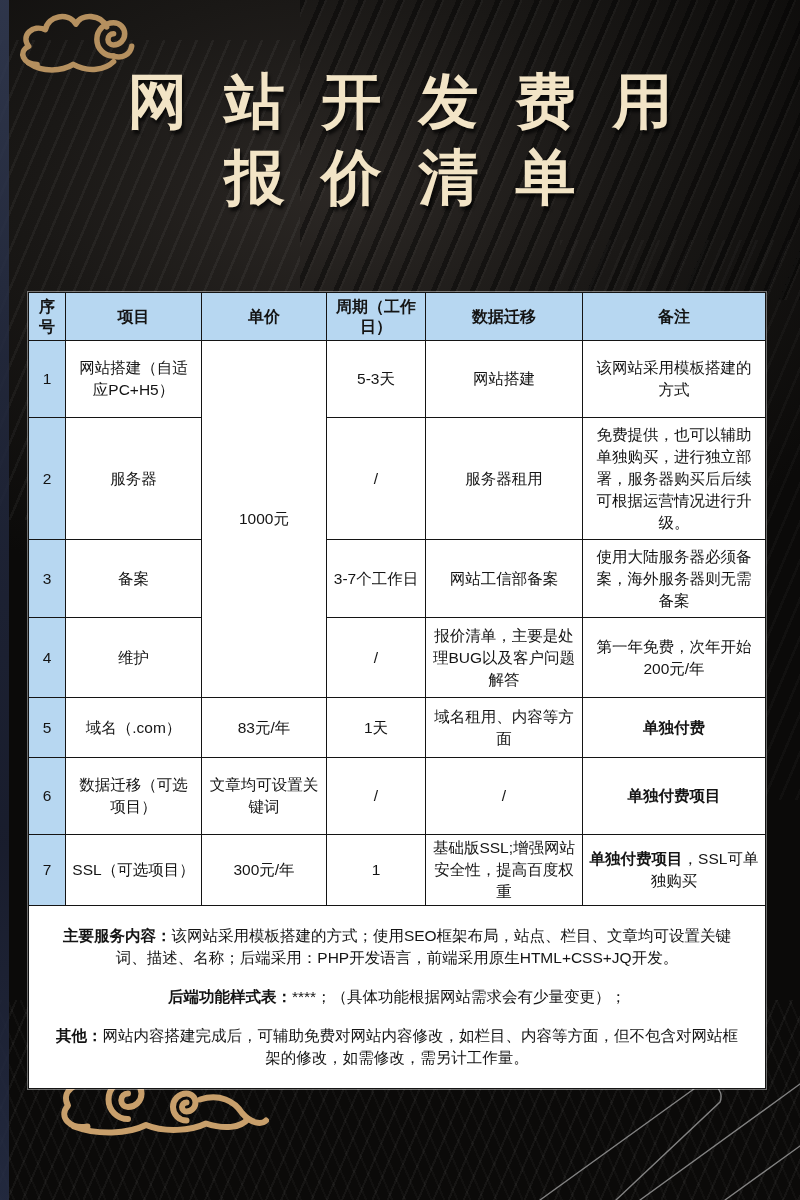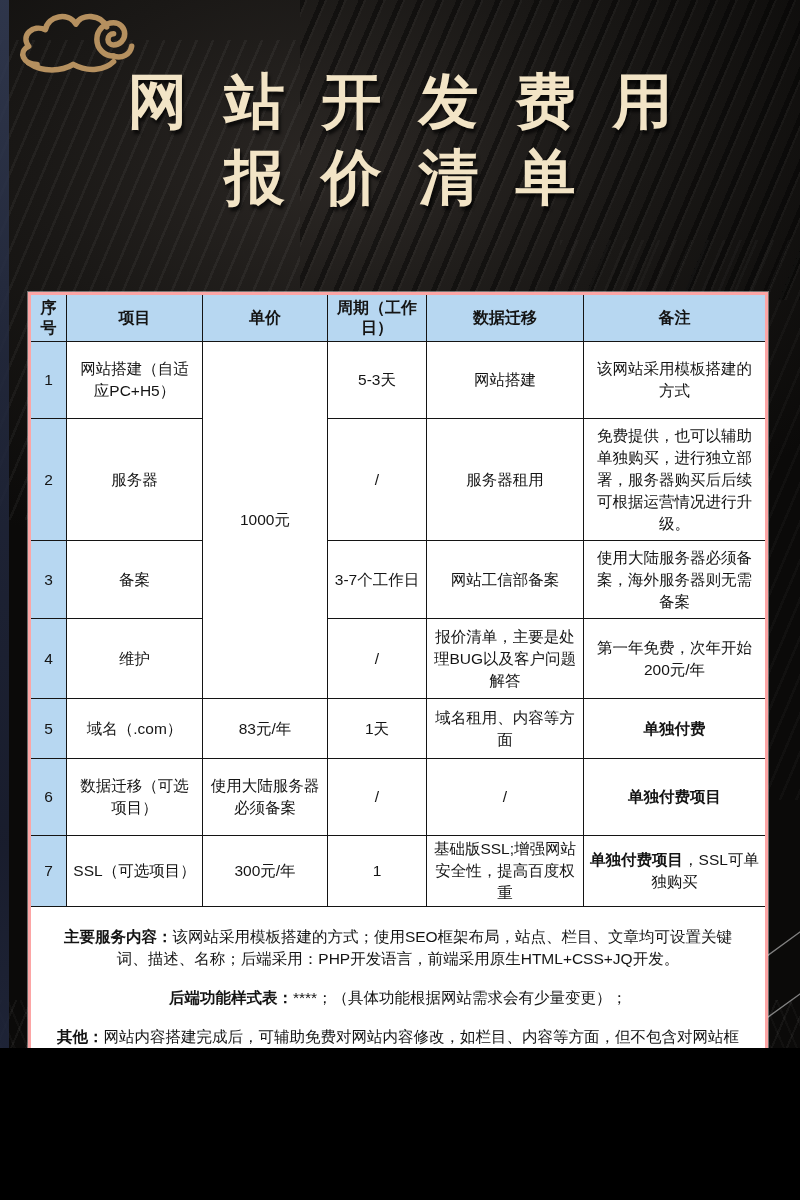--- a/index.html
+++ b/index.html
@@ -1,17 +1,17 @@
 <!DOCTYPE html>
 <html><head>
 <meta charset="utf-8">
 <style>
   html,body{margin:0;padding:0;background:#000;}
   .page{
-    position:relative;width:800px;height:1048px;overflow:hidden;
+    position:relative;width:800px;height:1200px;overflow:hidden;
     background:#737373;
     font-family:"Liberation Sans","DejaVu Sans",sans-serif;
   }
   
   .bg-base{
     position:absolute;inset:0;
     background:radial-gradient(ellipse 620px 420px at 42% 16%, #2b2724 0%, #1a1816 48%, #0b0a09 100%);
   }
   .stripes{
     position:absolute;
@@ -54,21 +54,21 @@
     border-collapse:collapse;table-layout:fixed;background:#ffffff;
     box-shadow:0 0 0 1px rgba(255,255,255,.4);
   }
   table.quote th, table.quote td{
     border:1.5px solid #141414;
     text-align:center;vertical-align:middle;
     padding:2px 6px;
     font-size:15.5px;line-height:1.42;color:#141414;
     word-break:break-word;
   }
-  table.quote{border:3px solid #fca5a5;}
+  table.quote{border:1px solid #fca5a5;}
   table.quote th{
     background:#b7d7f1;font-weight:700;font-size:16px;line-height:1.25;padding:2px 4px;
   }
   td.no{background:#b7d7f1;}
   td.bold{font-weight:700;}
   b.inline{font-weight:700;}
   tr.hr{height:48px;}
   tr.r1{height:77px;} tr.r2{height:122px;} tr.r3{height:78px;} tr.r4{height:80px;}
   tr.r5{height:60px;} tr.r6{height:77px;} tr.r7{height:66px;}
   td.footer-cell{
@@ -172,21 +172,21 @@
       <td class="no">5</td>
       <td>域名（.com）</td>
       <td>83元/年</td>
       <td>1天</td>
       <td>域名租用、内容等方面</td>
       <td class="bold">单独付费</td>
     </tr>
     <tr class="r6">
       <td class="no">6</td>
       <td>数据迁移（可选项目）</td>
-      <td>使用大陆服务器必须备案</td>
+      <td>文章均可设置关键词</td>
       <td>/</td>
       <td>/</td>
       <td class="bold">单独付费项目</td>
     </tr>
     <tr class="r7">
       <td class="no">7</td>
       <td>SSL（可选项目）</td>
       <td>300元/年</td>
       <td>1</td>
       <td>基础版SSL;增强网站安全性，提高百度权重</td>

